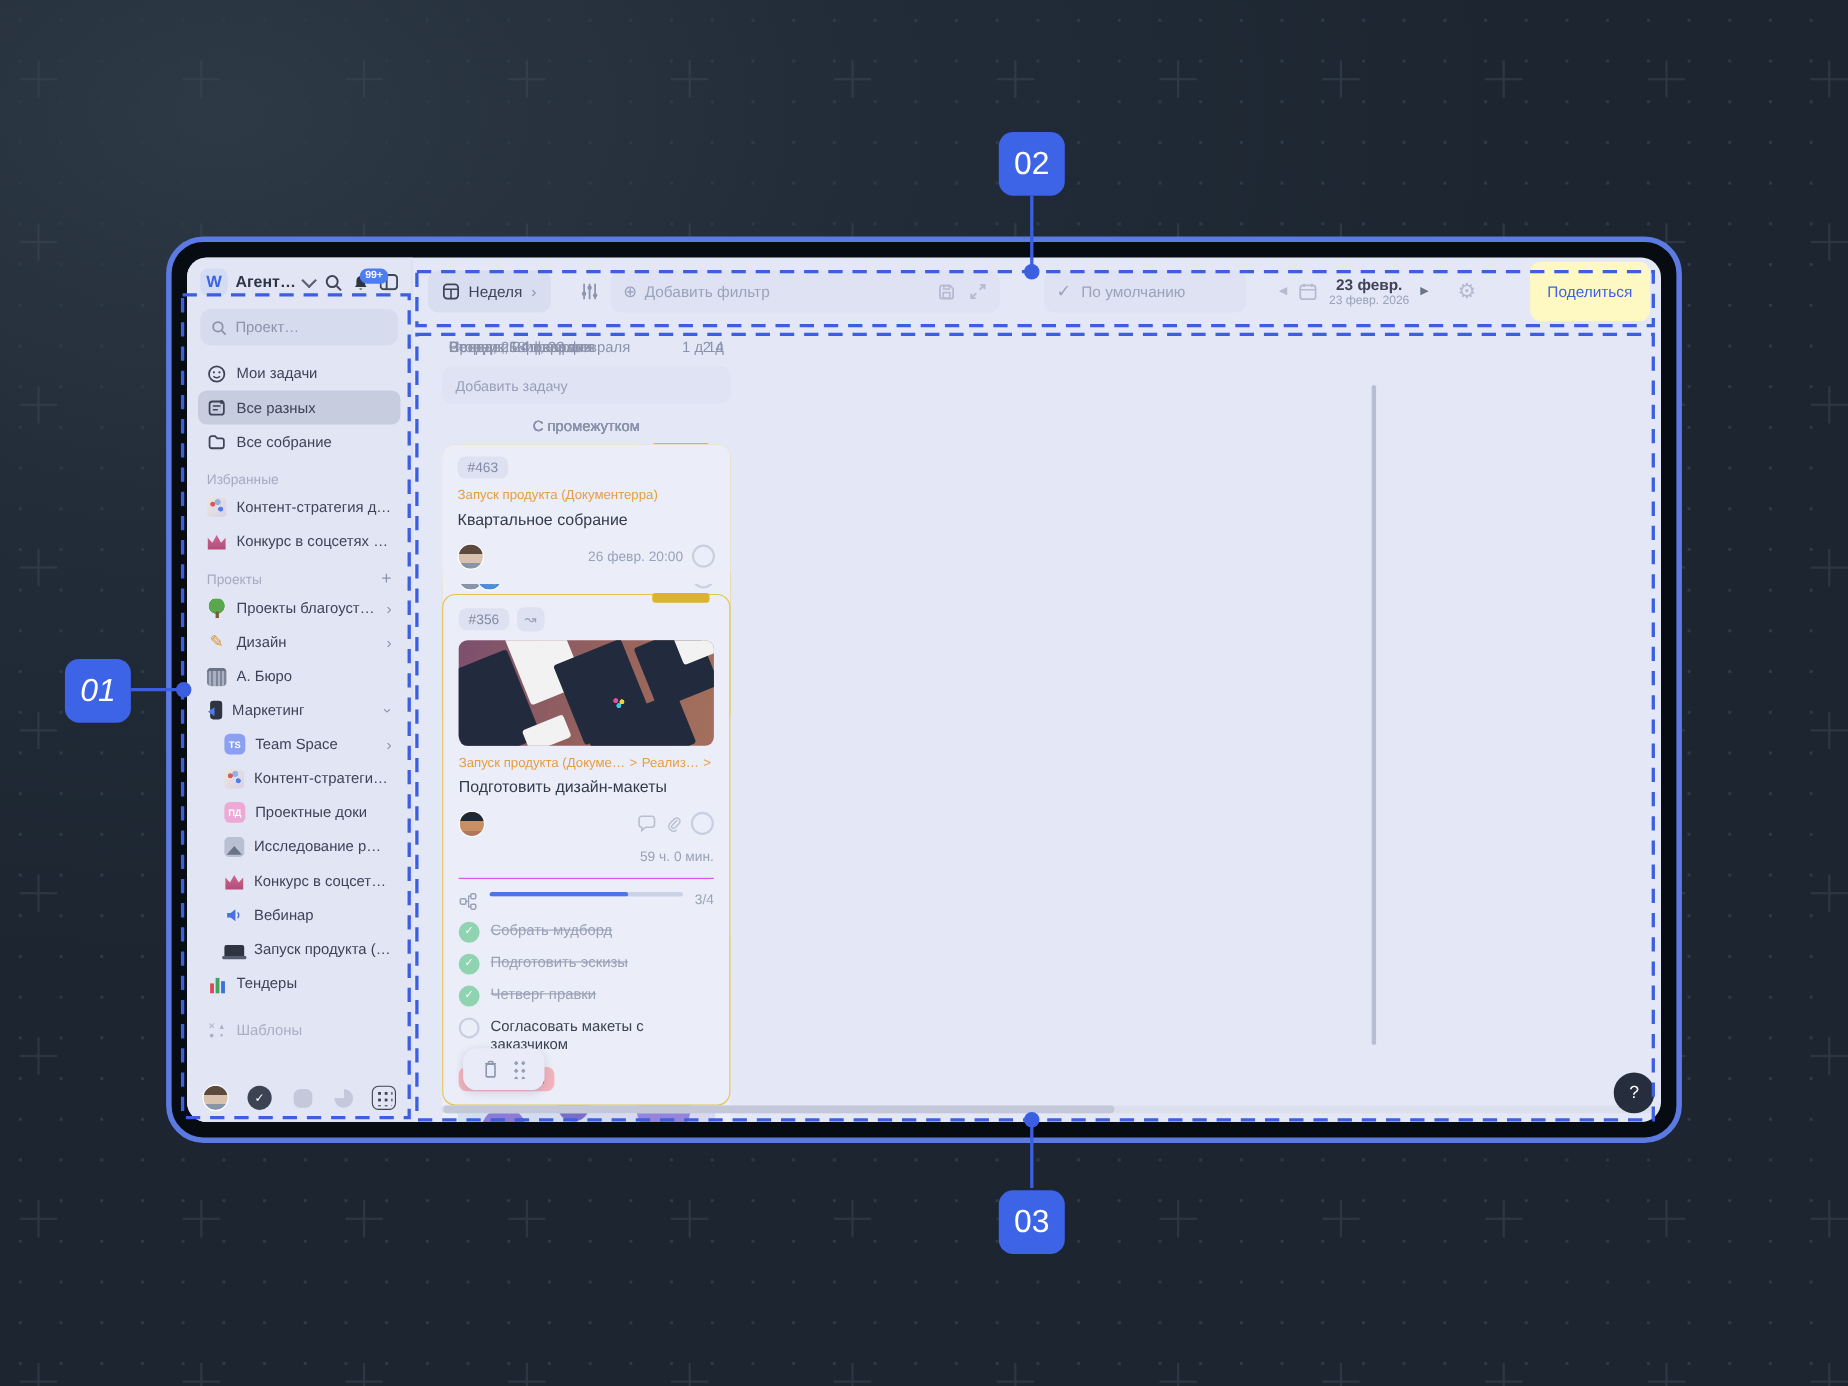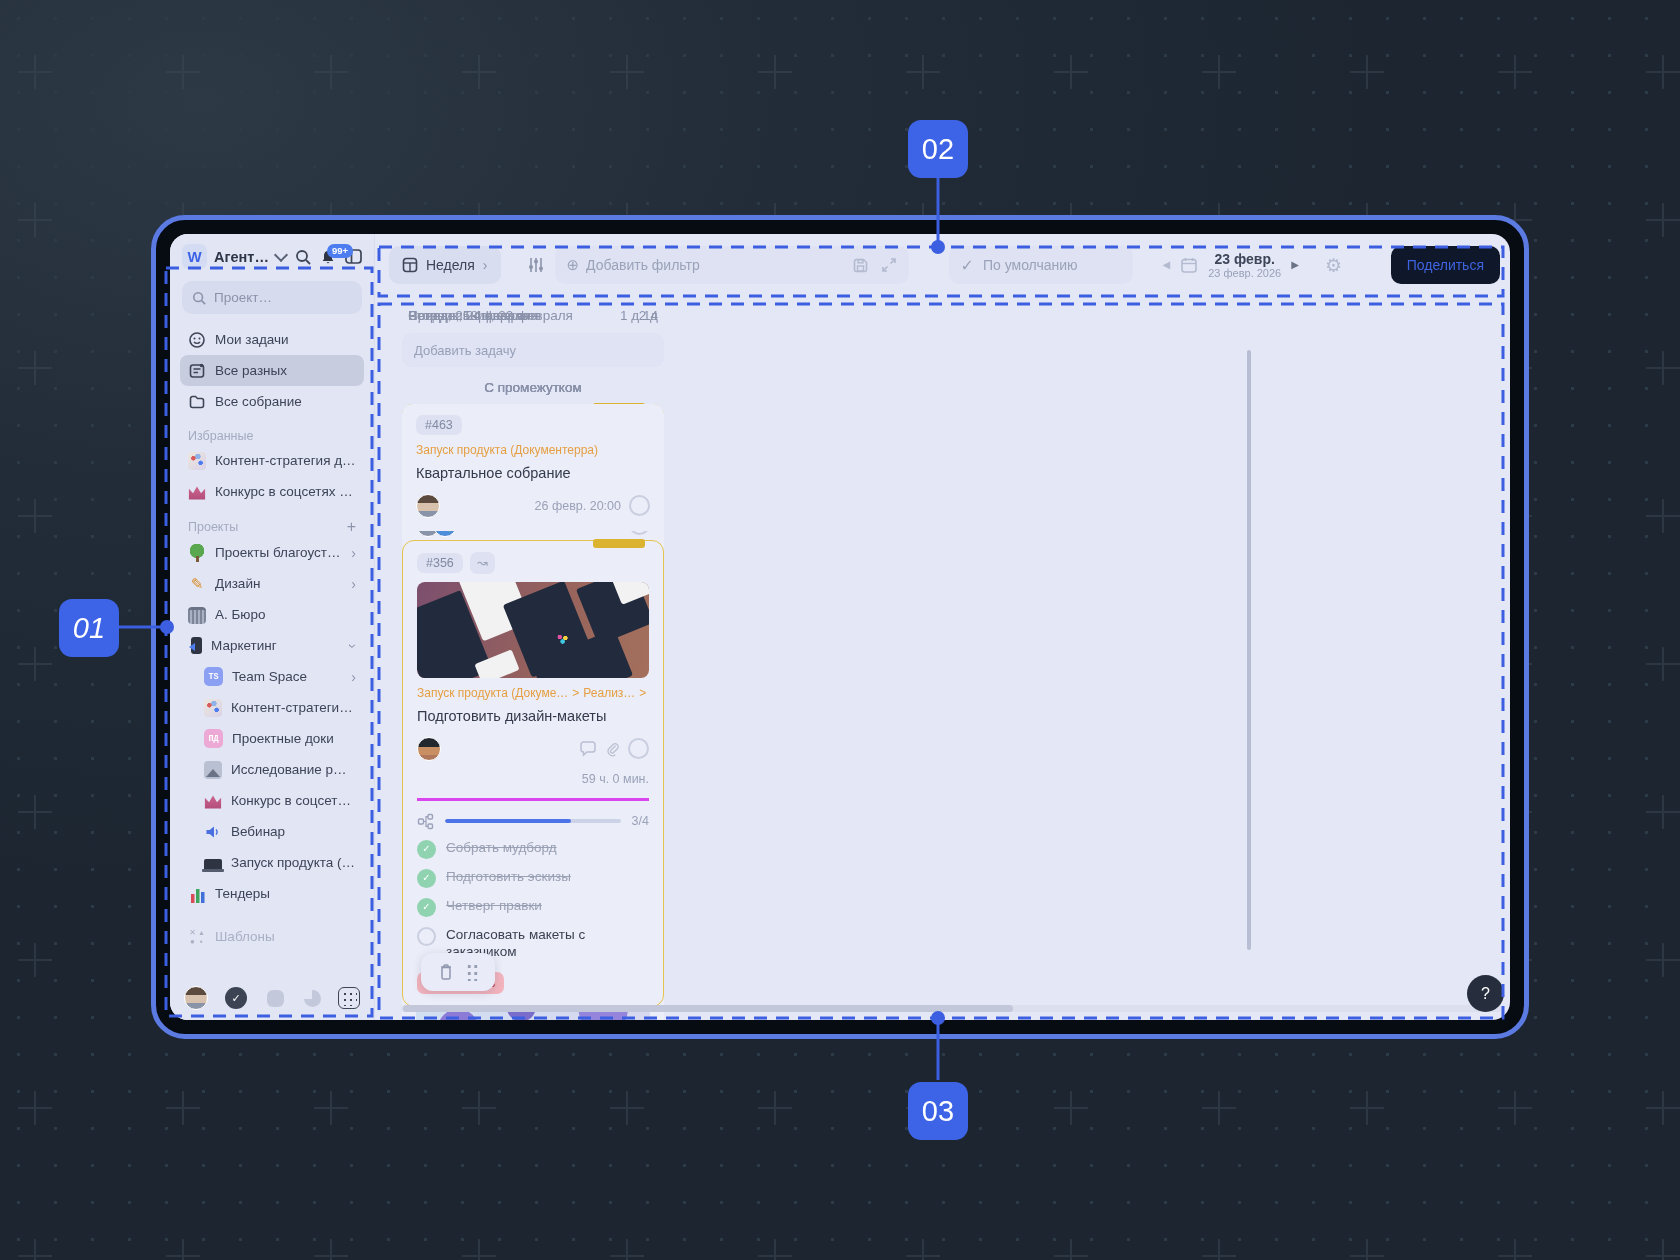--- a/index.html
+++ b/index.html
@@ -58,21 +58,21 @@
      clip-path:polygon(5% 95%,5% 35%,28% 60%,50% 22%,72% 60%,95% 35%,95% 95%);}
   .pic-tree{background:
      linear-gradient(#7d5a3a,#7d5a3a) 50% 100%/3px 6px no-repeat,
      radial-gradient(circle at 50% 38%, #59a84f 0 7px, transparent 7.5px);}
   .pic-pencil{color:#d98f2b;font-size:15px;border-radius:0;line-height:18px;text-align:center;}
   .pic-building{background:repeating-linear-gradient(90deg,#7d8598 0 2px,#aab1c2 2px 4px);
      border-top:3px solid #6b7486;height:14px;margin-top:2px;}
   .pic-phone{background:#2e3442;border-radius:3px;width:11px;height:17px;margin-left:3px;}
   .pic-phone::before{content:"";position:absolute;left:-6px;top:6px;border:4px solid transparent;border-right:6px solid #4d7df0;}
   .pic-badge{width:19px;height:19px;border-radius:5px;color:#fff;font-size:8.5px;font-weight:bold;
-     display:flex;align-items:center;justify-content:center;font-family:Liberation Mono, monospace;}
+     display:flex;align-items:center;justify-content:center;}
   .pic-ts{background:#8ba0f2;}
   .pic-pd{background:#eda9d6;}
   .pic-research{background:#b9c0d2;overflow:hidden;}
   .pic-research::after{content:"";position:absolute;left:2px;bottom:2px;width:0;height:0;
      border-left:7px solid transparent;border-right:7px solid transparent;border-bottom:8px solid #6b7486;}
   .pic-speaker{border-radius:0;}
   .pic-laptop{background:#2e3442;height:10px;margin-top:3px;border-radius:2px 2px 0 0;}
   .pic-laptop::after{content:"";position:absolute;left:-2px;bottom:-3px;width:22px;height:3px;background:#545c6e;border-radius:1px;}
   .pic-bars{background:
      linear-gradient(#d84b57,#d84b57) 3px 100%/3.5px 9px no-repeat,
@@ -104,21 +104,21 @@
   .muted{color:#9ba3ba;}
   .ticon{color:#b4bbd0;}
   .tb-sep{width:26px;}
   .date-cluster{display:flex;align-items:center;gap:10px;margin-left:30px;color:#9aa2b8;}
   .date-block{text-align:center;line-height:1.15;}
   .date-title{font-weight:bold;color:#3e4558;font-size:14px;}
   .date-sub{font-size:11px;color:#9aa2b8;}
   .arrow{font-size:10px;color:#b4bbd0;}
   .arrow.dark{color:#6b7486;}
   .gear{font-size:19px;color:#b4bbd0;margin-left:26px;}
-  .share-btn{margin-left:auto;height:38px;display:flex;align-items:center;background:#0f172a;border-radius:10px;
+  .share-btn{margin-left:auto;height:54px;display:flex;align-items:center;background:#fef9c3;border-radius:10px;
     padding:0 16px;color:#3e63e0;font-size:14px;}
 
   .board{flex:1;position:relative;overflow:hidden;padding-left:27px;}
   .col{position:absolute;top:12px;width:262px;}
   .col-head{display:flex;justify-content:space-between;align-items:baseline;padding:0 6px;color:#8b93ab;font-size:13.5px;}
   .add-input{margin-top:10px;height:34px;background:#dfe3f3;border-radius:10px;display:flex;align-items:center;
     padding:0 12px;color:#98a0b8;font-size:13px;}
   .group-label{margin-top:13px;text-align:center;color:#8b93ab;font-size:13.5px;}
 
   .card{margin-top:9px;background:#ebedf8;border-radius:12px;padding:11px 14px 12px;position:relative;
@@ -136,21 +136,21 @@
   .crumb .sep{margin:0 4px;}
   .crumb .last{color:#b9c0d2;}
   .crumb.blue{color:#58a8ea;}
   .card-title{font-size:14.5px;color:#333a4c;line-height:1.3;margin-bottom:10px;}
   .people{display:flex;align-items:center;min-height:26px;}
   .avstack{display:flex;}
   .avstack .avatar + .avatar{margin-left:-7px;}
   .right-icons{margin-left:auto;display:flex;align-items:center;gap:8px;color:#b9c0d2;}
   .chk-circle{width:21px;height:21px;border-radius:50%;border:2px solid #c9cfe0;box-sizing:border-box;flex:none;}
   .time-row{text-align:right;color:#9aa2b8;font-size:12.5px;margin-top:10px;}
-  .prog-row{display:flex;align-items:center;gap:11px;margin-top:12px;padding-top:12px;border-top:3px solid #d946ef;color:#9aa2ba;}
+  .prog-row{display:flex;gap:11px;margin-top:12px;padding-top:12px;border-top:1px solid #d946ef;color:#9aa2ba;}
   .bar{flex:1;height:4px;border-radius:2px;background:#ccd2e8;position:relative;overflow:hidden;}
   .fill{position:absolute;left:0;top:0;bottom:0;border-radius:2px;background:#4d73e8;}
   .prog-num{font-size:12.5px;color:#9aa2ba;}
   .check-row{display:flex;align-items:flex-start;gap:10px;margin-top:10px;font-size:13.5px;color:#3a4152;line-height:1.25;}
   .check-row .chk-circle{width:19px;height:19px;}
   .done-circle{width:19px;height:19px;border-radius:50%;background:#8fd3b1;color:#fff;font-size:10px;
     display:flex;align-items:center;justify-content:center;flex:none;}
   .strike{color:#9aa1b5;text-decoration:line-through;}
   .status-badge{display:inline-block;margin-top:12px;background:#f2b3bc;color:#bb3a4f;font-size:12px;
     padding:4px 9px;border-radius:7px;}

